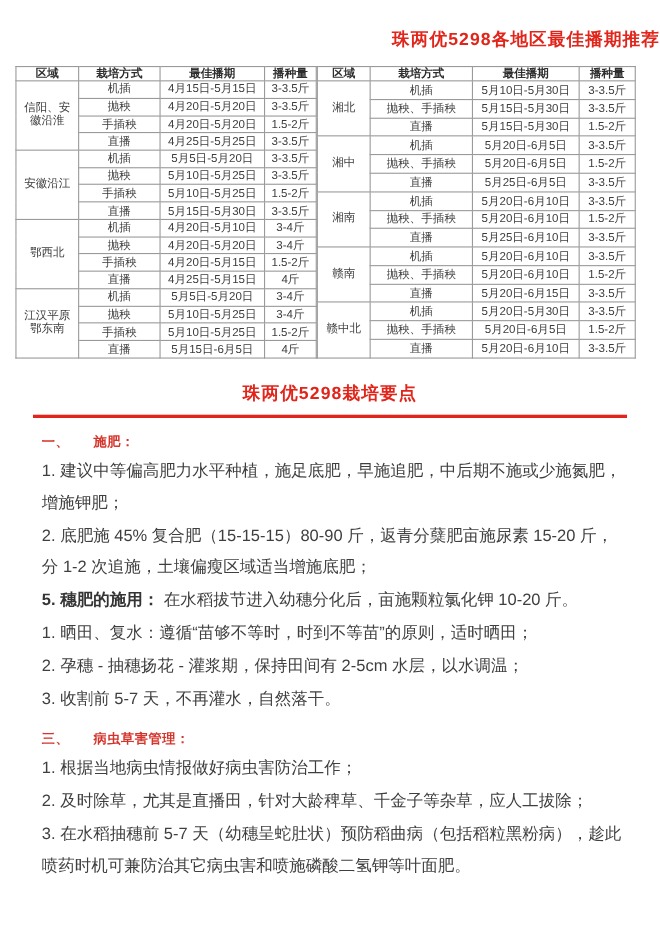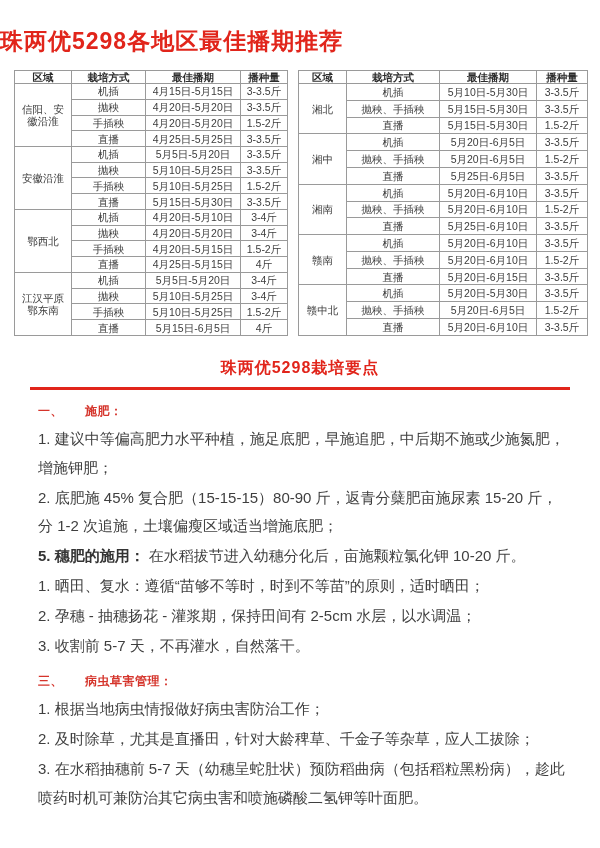--- a/index.html
+++ b/index.html
@@ -10,34 +10,34 @@
     --border-dark:#7a7a7a;
   }
   *{box-sizing:border-box;}
   html,body{margin:0;padding:0;}
   body{
     width:600px;height:848px;background:#ffffff;overflow:hidden;
     font-family:"Liberation Sans","DejaVu Sans",sans-serif;
     color:var(--text);
   }
   .page-title{
-    margin:26px 0 13px;text-align:left;
-    color:var(--accent);font-size:23px;font-weight:bold;letter-spacing:1px;
-  }
-  .tables{display:flex;gap:10px;padding:0 14px;align-items:stretch;}
+    margin:26px 0 13px;text-align:right;
+    color:var(--accent);font-size:16px;font-weight:bold;letter-spacing:1px;
+  }
+  .tables{display:flex;padding:0 14px;align-items:stretch;}
   table{
     border-collapse:collapse;table-layout:fixed;
     font-size:10.5px;color:#3c3c3c;
     border:1.5px solid #828282;
   }
   table.left{width:273px;height:266px;}
   table.right{width:289px;height:266px;}
   th,td{border:1px solid var(--border);text-align:center;padding:0 2px;line-height:1.15;}
   th{font-weight:bold;color:#2d2d2d;}
-  td.region{word-break:break-all;padding:0 4px;}
+  td.region{word-break:break-all;padding:0 4px;font-family:Liberation Mono, monospace;}
   tr.group-top td{border-top:1.4px solid var(--border-dark);}
   .section-page-title{
     margin:22px 0 8px;text-align:center;
     color:var(--accent);font-size:16px;font-weight:bold;letter-spacing:1px;
   }
   .red-line{height:3px;background:var(--accent);margin:4px 30px 10px;}
   .sections{padding:0 32px 0 38px;}
   .section h3{
     color:var(--heading);font-size:12px;font-weight:bold;
     margin:13px 0 5px;letter-spacing:0.5px;
@@ -86,21 +86,21 @@
             <td>手插秧</td>
             <td>4月20日-5月20日</td>
             <td>1.5-2斤</td>
           </tr>
           <tr>
             <td>直播</td>
             <td>4月25日-5月25日</td>
             <td>3-3.5斤</td>
           </tr>
           <tr class="group-top">
-            <td class="region" rowspan="4">安徽沿淮</td>
+            <td class="region" rowspan="4">安徽沿江</td>
             <td>机插</td>
             <td>5月5日-5月20日</td>
             <td>3-3.5斤</td>
           </tr>
           <tr>
             <td>抛秧</td>
             <td>5月10日-5月25日</td>
             <td>3-3.5斤</td>
           </tr>
           <tr>

